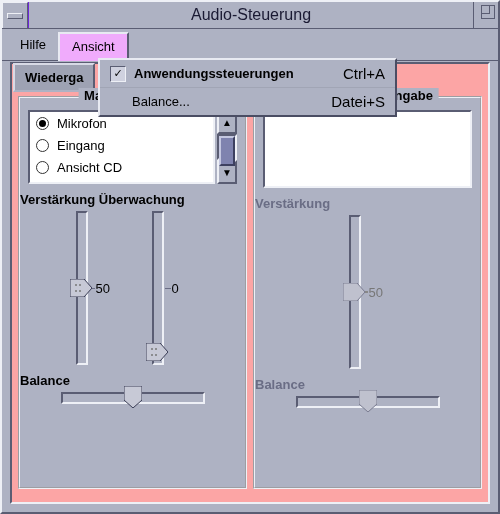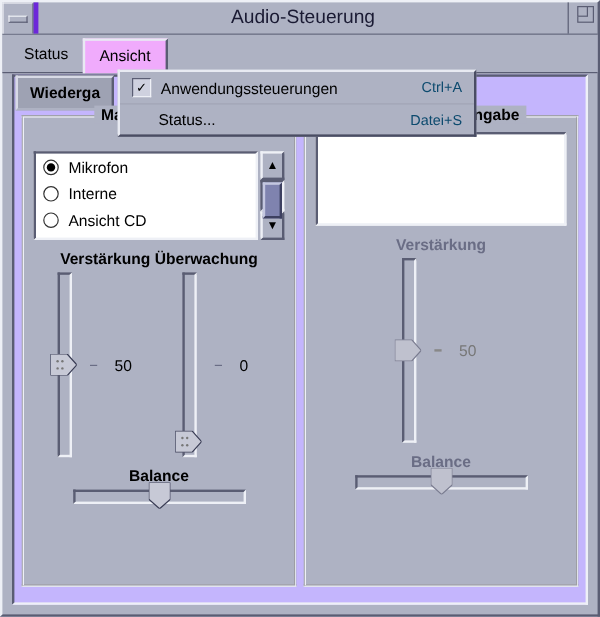--- a/index.html
+++ b/index.html
@@ -1,54 +1,54 @@
 <!DOCTYPE html>
 <html><head>
 <meta charset="utf-8">
 <style>
   html,body{margin:0;padding:0;font-family:Helvetica,Arial,sans-serif;font-size:13px;background:#aeb2c3}
   .window{position:relative;width:500px;height:514px;background:#aeb2c3;box-sizing:border-box;border:2px solid;border-color:#eef0f6 #5a5d73 #5a5d73 #eef0f6}
   .titlebar{display:flex;align-items:stretch;height:26px;border-bottom:1px solid #5a5d73}
   .title-btn{width:24px;border-right:1px solid #5a5d73;display:flex;align-items:center;justify-content:center;background:#aeb2c3;border-top:1px solid #eef0f6;border-left:1px solid #eef0f6}
-  .title-text{flex:1;text-align:center;line-height:26px;font-size:16px;color:#1a1a33;border-left:4px solid #6d28d9}
+  .title-text{flex:1;text-align:center;line-height:26px;font-size:16px;color:#1a1a33;border-left:1px solid #6d28d9}
   .title-right{width:24px;border-left:1px solid #5a5d73;position:relative}
   .resize-glyph{position:absolute;right:3px;top:3px;width:12px;height:12px;border:1px solid #5a5d73}
   .resize-glyph:before{content:"";position:absolute;left:-1px;top:-1px;width:7px;height:7px;border:1px solid #5a5d73;background:#aeb2c3}
   .menubar{display:flex;align-items:stretch;height:28px;padding:3px 6px 0 6px;border-bottom:1px solid #5a5d73;background:#aeb2c3}
   .menu-item{padding:4px 12px;color:#000;line-height:18px}
   .menu-item.open{background:#f0abfc;border:2px solid;border-color:#e8eaf2 #5a5d73 #aeb2c3 #e8eaf2;border-bottom:none;margin-bottom:-1px;position:relative;z-index:2}
   .menu-spacer{flex:1}
   .menu-item.help{color:#000}
   .dropdown{position:absolute;left:96px;top:56px;width:295px;background:#aeb2c3;border:2px solid;border-color:#e8eaf2 #4a4d63 #4a4d63 #e8eaf2;z-index:10}
   .dd-row{display:flex;align-items:center;padding:5px 10px;color:#000;border-bottom:1px solid rgba(0,0,0,.07)}
   .dd-row:last-child{border-bottom:none}
   .dd-check{width:14px;height:14px;border:1px solid;border-color:#5a5d73 #eef0f6 #eef0f6 #5a5d73;background:#cfd1df;margin-right:8px;display:flex;align-items:center;justify-content:center;font-size:11px;color:#000}
-  .dd-label{flex:1;font-weight:normal}
+  .dd-label{flex:1;font-weight:bold}
   .dd-label2{flex:1}
-  .dd-accel{color:#0c4a6e;font-size:12px}
-  .content{position:absolute;left:8px;right:8px;top:60px;bottom:8px;border:2px solid;border-color:#5a5d73 #eef0f6 #eef0f6 #5a5d73;background:#c4b5fd}
+  .dd-accel{color:#000000;font-size:15px}
+  .content{position:absolute;left:8px;right:8px;top:60px;bottom:8px;border:2px solid;border-color:#5a5d73 #eef0f6 #eef0f6 #5a5d73;background:#fca5a5}
   .tabstrip{position:relative;height:27px;margin:-1px 0 0 -1px}
   .tab{position:absolute;left:2px;top:0;padding:5px 10px;background:#9ea2b3;border:2px solid;border-color:#d8daE6 #5a5d73 #aeb2c3 #d8dae6;font-weight:bold;color:#000}
   .panels{display:flex;gap:6px;padding:6px;height:calc(100% - 33px);box-sizing:border-box}
   .panel{flex:1;border:2px groove #eef0f6;position:relative;background:#aeb2c3;padding-top:6px}
   .panel-title{position:absolute;top:-10px;left:50%;transform:translateX(-50%);background:#aeb2c3;padding:0 6px;font-weight:bold;color:#000;white-space:nowrap}
-  .listwrap{display:flex;margin:22px 8px 2px 8px;height:74px}
+  .listwrap{display:flex;margin:6px 8px 2px 8px;height:74px}
   .listbox{flex:1;background:#fff;border:2px solid;border-color:#5a5d73 #eef0f6 #eef0f6 #5a5d73;overflow:hidden}
   .opt{display:flex;align-items:center;height:22px;padding:0 6px;color:#000}
   .radio{width:13px;height:13px;border-radius:50%;border:1px solid #333;margin-right:8px;box-sizing:border-box;display:inline-block;position:relative;background:#fff}
   .radio.sel:after{content:"";position:absolute;left:2px;top:2px;width:7px;height:7px;border-radius:50%;background:#000}
   .scroll{width:20px;display:flex;flex-direction:column;margin-left:2px}
   .sbtn{height:20px;border:2px solid;border-color:#eef0f6 #5a5d73 #5a5d73 #eef0f6;background:#aeb2c3;display:flex;align-items:center;justify-content:center;font-size:10px;color:#000}
   .strack{flex:1;border:2px solid;border-color:#5a5d73 #eef0f6 #eef0f6 #5a5d73;background:#aeb2c3;position:relative}
   .sthumb{position:absolute;left:0;right:0;top:0;height:26px;background:#7f83af;border:2px solid;border-color:#c4c7e0 #3d4060 #3d4060 #c4c7e0}
-  .section-label{text-align:center;font-weight:bold;color:#000;margin:8px 0 4px}
+  .section-label{font-weight:bold;color:#000;margin:8px 0 4px}
   .section-label.dim{color:#6a6d85}
   .sliders-row{display:flex;justify-content:center;gap:38px;margin-top:2px}
   .sliders-row.single{gap:0}
-  .vslider{display:flex;align-items:center;gap:15px}
+  .vslider{display:flex;align-items:center;gap:1px}
   .vtrack{width:8px;height:150px;border:2px solid;border-color:#5a5d73 #eef0f6 #eef0f6 #5a5d73;background:#aeb2c3;position:relative}
   .vthumb{position:absolute;left:-8px;width:22px;height:18px}
   .vthumb svg{display:block}
   .tick{width:6px;height:1px;background:#6a6d85;display:inline-block}
   .vlabel{color:#000;font-size:13px;min-width:18px}
   .vlabel.dim{color:#777}
   .hslider-wrap{display:flex;flex-direction:column;align-items:center;margin-top:2px}
   .htrack{width:140px;height:8px;border:2px solid;border-color:#5a5d73 #eef0f6 #eef0f6 #5a5d73;background:#aeb2c3;position:relative}
   .hthumb{position:absolute;top:-8px;width:18px;height:22px}
   .emptylist{flex:1;margin:6px 8px 2px 8px;height:74px;background:#fff;border:2px solid;border-color:#5a5d73 #eef0f6 #eef0f6 #5a5d73}
@@ -63,21 +63,21 @@
     <div class="title-btn">
       <div style="width:14px;height:4px;border:1px solid #5a5d73;border-top-color:#eef0f6;border-left-color:#eef0f6;background:#aeb2c3"></div>
     </div>
     <div class="title-text">Audio-Steuerung</div>
     <div class="title-right">
       <div class="resize-glyph"></div>
     </div>
   </div>
 
   <div class="menubar">
-    <div class="menu-item">Status</div>
+    <div class="menu-item">Hilfe</div>
     <div class="menu-item open">Ansicht</div>
     <div class="menu-spacer"></div>
   </div>
 
   <div class="content">
     <div class="tabstrip">
       <div class="tab">Wiederga</div>
     </div>
 
     <div class="panels">
@@ -86,21 +86,21 @@
         <div class="panel-title">Master-Eingabe</div>
 
         <div class="listwrap">
           <div class="listbox">
             <div class="opt">
               <span class="radio sel"></span>
               <span>Mikrofon</span>
             </div>
             <div class="opt">
               <span class="radio"></span>
-              <span>Interne</span>
+              <span>Eingang</span>
             </div>
             <div class="opt">
               <span class="radio"></span>
               <span>Ansicht CD</span>
             </div>
           </div>
           <div class="scroll">
             <div class="sbtn">
                 <span>▲</span>
               </div>
@@ -201,18 +201,18 @@
   <div class="dropdown">
     <div class="dd-row">
       <div class="dd-check">
           <span>✓</span>
         </div>
       <div class="dd-label">Anwendungssteuerungen</div>
       <div class="dd-accel">Ctrl+A</div>
     </div>
     <div class="dd-row">
       <div style="width:14px;margin-right:8px"></div>
-      <div class="dd-label2">Status...</div>
+      <div class="dd-label2">Balance...</div>
       <div class="dd-accel">Datei+S</div>
     </div>
   </div>
 
 </div>
 
 </body></html>

